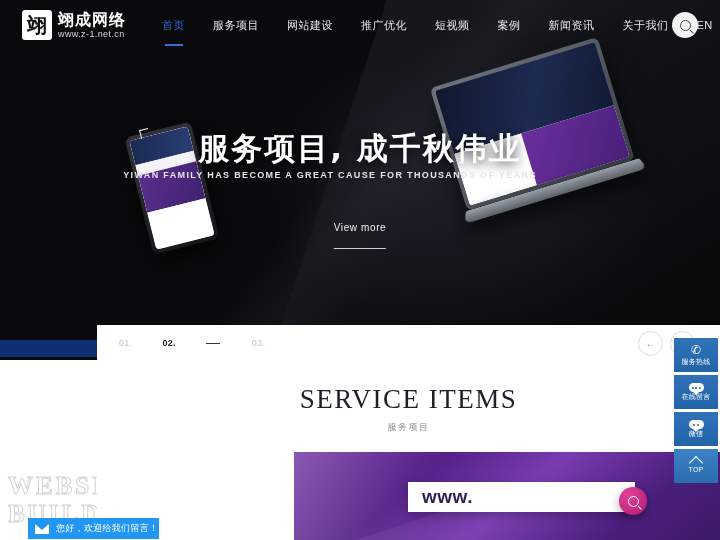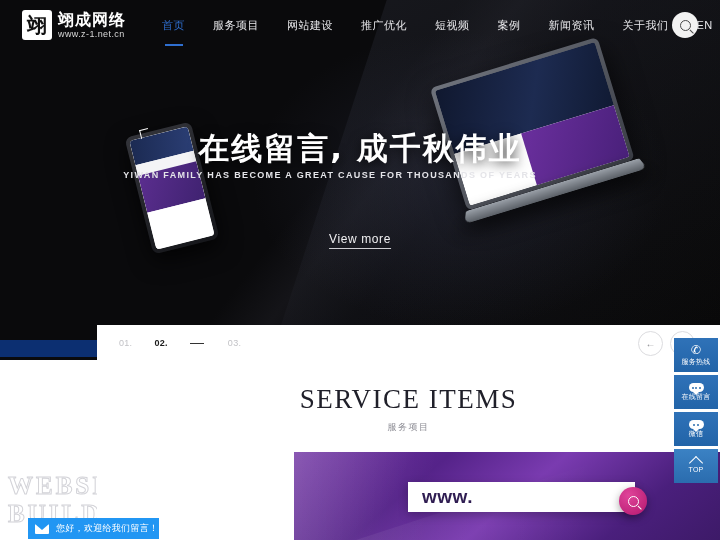--- a/index.html
+++ b/index.html
@@ -105,33 +105,33 @@
     position:absolute;left:0;top:130px;width:720px;text-align:center;z-index:20;
     color:#fff;font-size:31px;font-weight:700;letter-spacing:2px;line-height:36px;
     font-family:"DejaVu Sans","Liberation Sans",sans-serif;
     text-shadow:0 2px 12px rgba(0,0,0,.8);
   }
   .hero-sub{
     position:absolute;left:0;top:170px;width:660px;text-align:center;z-index:20;
     color:#e4e4e8;font-size:9px;font-weight:700;letter-spacing:1.35px;
   }
   .view-more{
-    position:absolute;left:50%;transform:translateX(-50%);top:232px;z-index:20;
-    color:#f0f0f2;font-size:12px;letter-spacing:.6px;cursor:pointer;
-    padding-bottom:2px;border-bottom:1px solid #cfcfd4;
+    position:absolute;left:50%;transform:translateX(-50%);top:222px;z-index:20;
+    color:#f0f0f2;font-size:10px;letter-spacing:.6px;cursor:pointer;
+    padding-bottom:15px;border-bottom:1px solid #cfcfd4;
   }
 
   
   .blue-bar{position:absolute;left:0;top:340px;width:97px;height:17px;background:#0c2f71;z-index:25;}
 
   
   .white-panel{
     position:absolute;left:97px;top:325px;width:623px;height:215px;background:#fff;z-index:30;
   }
-  .pager{position:absolute;left:22px;top:13px;display:flex;align-items:center;gap:4px;}
+  .pager{position:absolute;left:22px;top:13px;display:flex;align-items:center;gap:12px;}
   .pg{font-size:9px;color:#c2c2c6;margin-right:18px;cursor:pointer;letter-spacing:.3px;}
   .pg.active{color:#1b1b1b;font-weight:700;}
   .pg-line{width:14px;height:1px;background:#333;margin-right:20px;}
   .arrows{position:absolute;right:25px;top:6px;display:flex;gap:7px;}
   .arrow{
     width:23px;height:23px;border-radius:50%;border:1px solid #dcdcdf;
     display:flex;align-items:center;justify-content:center;color:#8b8b90;font-size:10px;
     cursor:pointer;background:#fff;
   }
 
@@ -245,21 +245,21 @@
           <div class="ls-top"></div>
           <div class="ls-bot">
             <div class="ls-bl"></div>
             <div class="ls-br"></div>
           </div>
         </div>
       </div>
       <div class="laptop-base"></div>
     </div>
 
-    <div class="hero-title">在线留言, 成千秋伟业</div>
+    <div class="hero-title">服务项目, 成千秋伟业</div>
     <div class="hero-sub">YIWAN FAMILY HAS BECOME A GREAT CAUSE FOR THOUSANDS OF YEARS</div>
     <div class="view-more">View more</div>
   </div>
 
   <div class="blue-bar"></div>
 
   <div class="header">
     <div class="logo">
       <div class="logo-mark">翊</div>
       <div class="logo-text">

